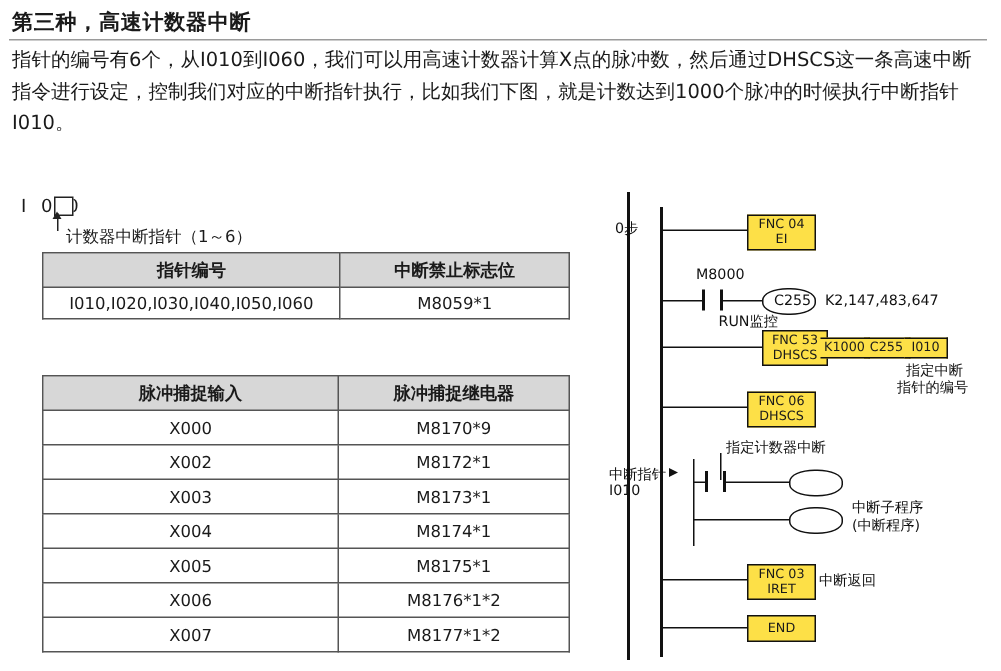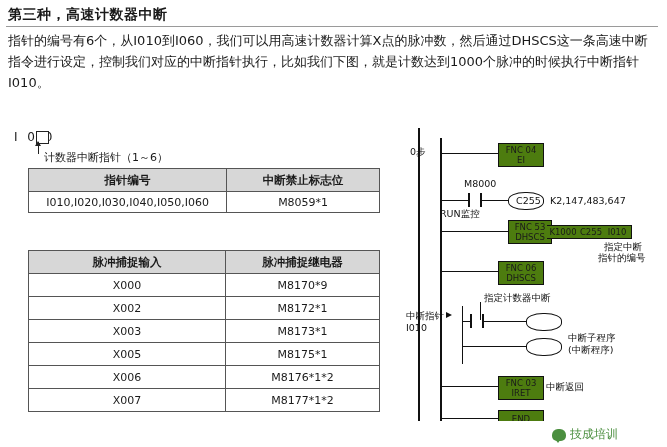--- a/index.html
+++ b/index.html
@@ -85,21 +85,21 @@
   }
 
   
   .right{position:absolute;left:418px;top:128px;width:248px;height:315px;}
 
   .rail{position:absolute;left:22px;top:10px;width:2px;height:300px;background:#111;}
 
   .rtext{position:absolute;font-size:9.5px;color:#111;white-space:nowrap;}
 
   .fncbox{
-    position:absolute;border:1px solid #111;background:#4d7c0f;
+    position:absolute;border:1px solid #111;background:#fde047;
     font-size:8.5px;line-height:10px;text-align:center;padding:1px 2px;
     white-space:nowrap;
   }
   .hline{position:absolute;background:#111;height:1px;}
   .vline{position:absolute;background:#111;width:1px;}
 
   
   .contact{position:absolute;width:14px;height:14px;}
   .contact:before,.contact:after{
     content:"";position:absolute;top:0;width:1.5px;height:14px;background:#111;
@@ -175,20 +175,24 @@
         <td class="c1">X000</td>
         <td class="c2">M8170*9</td>
       </tr>
       <tr>
         <td class="c1">X002</td>
         <td class="c2">M8172*1</td>
       </tr>
       <tr>
         <td class="c1">X003</td>
         <td class="c2">M8173*1</td>
+      </tr>
+      <tr>
+        <td class="c1">X004</td>
+        <td class="c2">M8174*1</td>
       </tr>
       <tr>
         <td class="c1">X005</td>
         <td class="c2">M8175*1</td>
       </tr>
       <tr>
         <td class="c1">X006</td>
         <td class="c2">M8176*1*2</td>
       </tr>
       <tr>
@@ -212,21 +216,21 @@
       <div>EI</div>
     </div>
 
     <div class="rtext" style="left:46px;top:50px;">M8000</div>
     <div class="hline" style="left:24px;top:72px;width:26px;"></div>
     <div class="contact" style="left:50px;top:65px;"></div>
     <div class="hline" style="left:64px;top:72px;width:26px;"></div>
     <div class="coil" style="left:90px;top:64px;"></div>
     <div class="rtext" style="left:98px;top:67px;">C255</div>
     <div class="rtext" style="left:132px;top:67px;">K2,147,483,647</div>
-    <div class="rtext" style="left:22px;top:80px;">RUN监控</div>
+    <div class="rtext" style="left:22px;top:80px;padding-left:39px;">RUN监控</div>
 
     <div class="hline" style="left:24px;top:103px;width:66px;"></div>
     <div class="fncbox" style="left:90px;top:92px;width:38px;">
       <div>FNC 53</div>
       <div>DHSCS</div>
     </div>
     <div class="fncbox" style="left:129px;top:97px;width:28px;border-left:none;">K1000</div>
     <div class="fncbox" style="left:158px;top:97px;width:26px;border-left:none;">C255</div>
     <div class="fncbox" style="left:185px;top:97px;width:24px;border-left:none;">I010</div>
     <div class="rtext" style="left:186px;top:113px;">指定中断</div>
@@ -262,20 +266,14 @@
       <div>FNC 03</div>
       <div>IRET</div>
     </div>
     <div class="rtext" style="left:128px;top:253px;">中断返回</div>
 
     <div class="hline" style="left:24px;top:290px;width:56px;"></div>
     <div class="fncbox" style="left:80px;top:282px;width:40px;height:14px;line-height:14px;">END</div>
 
   </div>
 
-  <div class="footer">
-    <div class="wx">
-      <span class="wx-icon"></span>
-      <span>技成培训</span>
-    </div>
-  </div>
 
 </div>
 
 </body></html>

